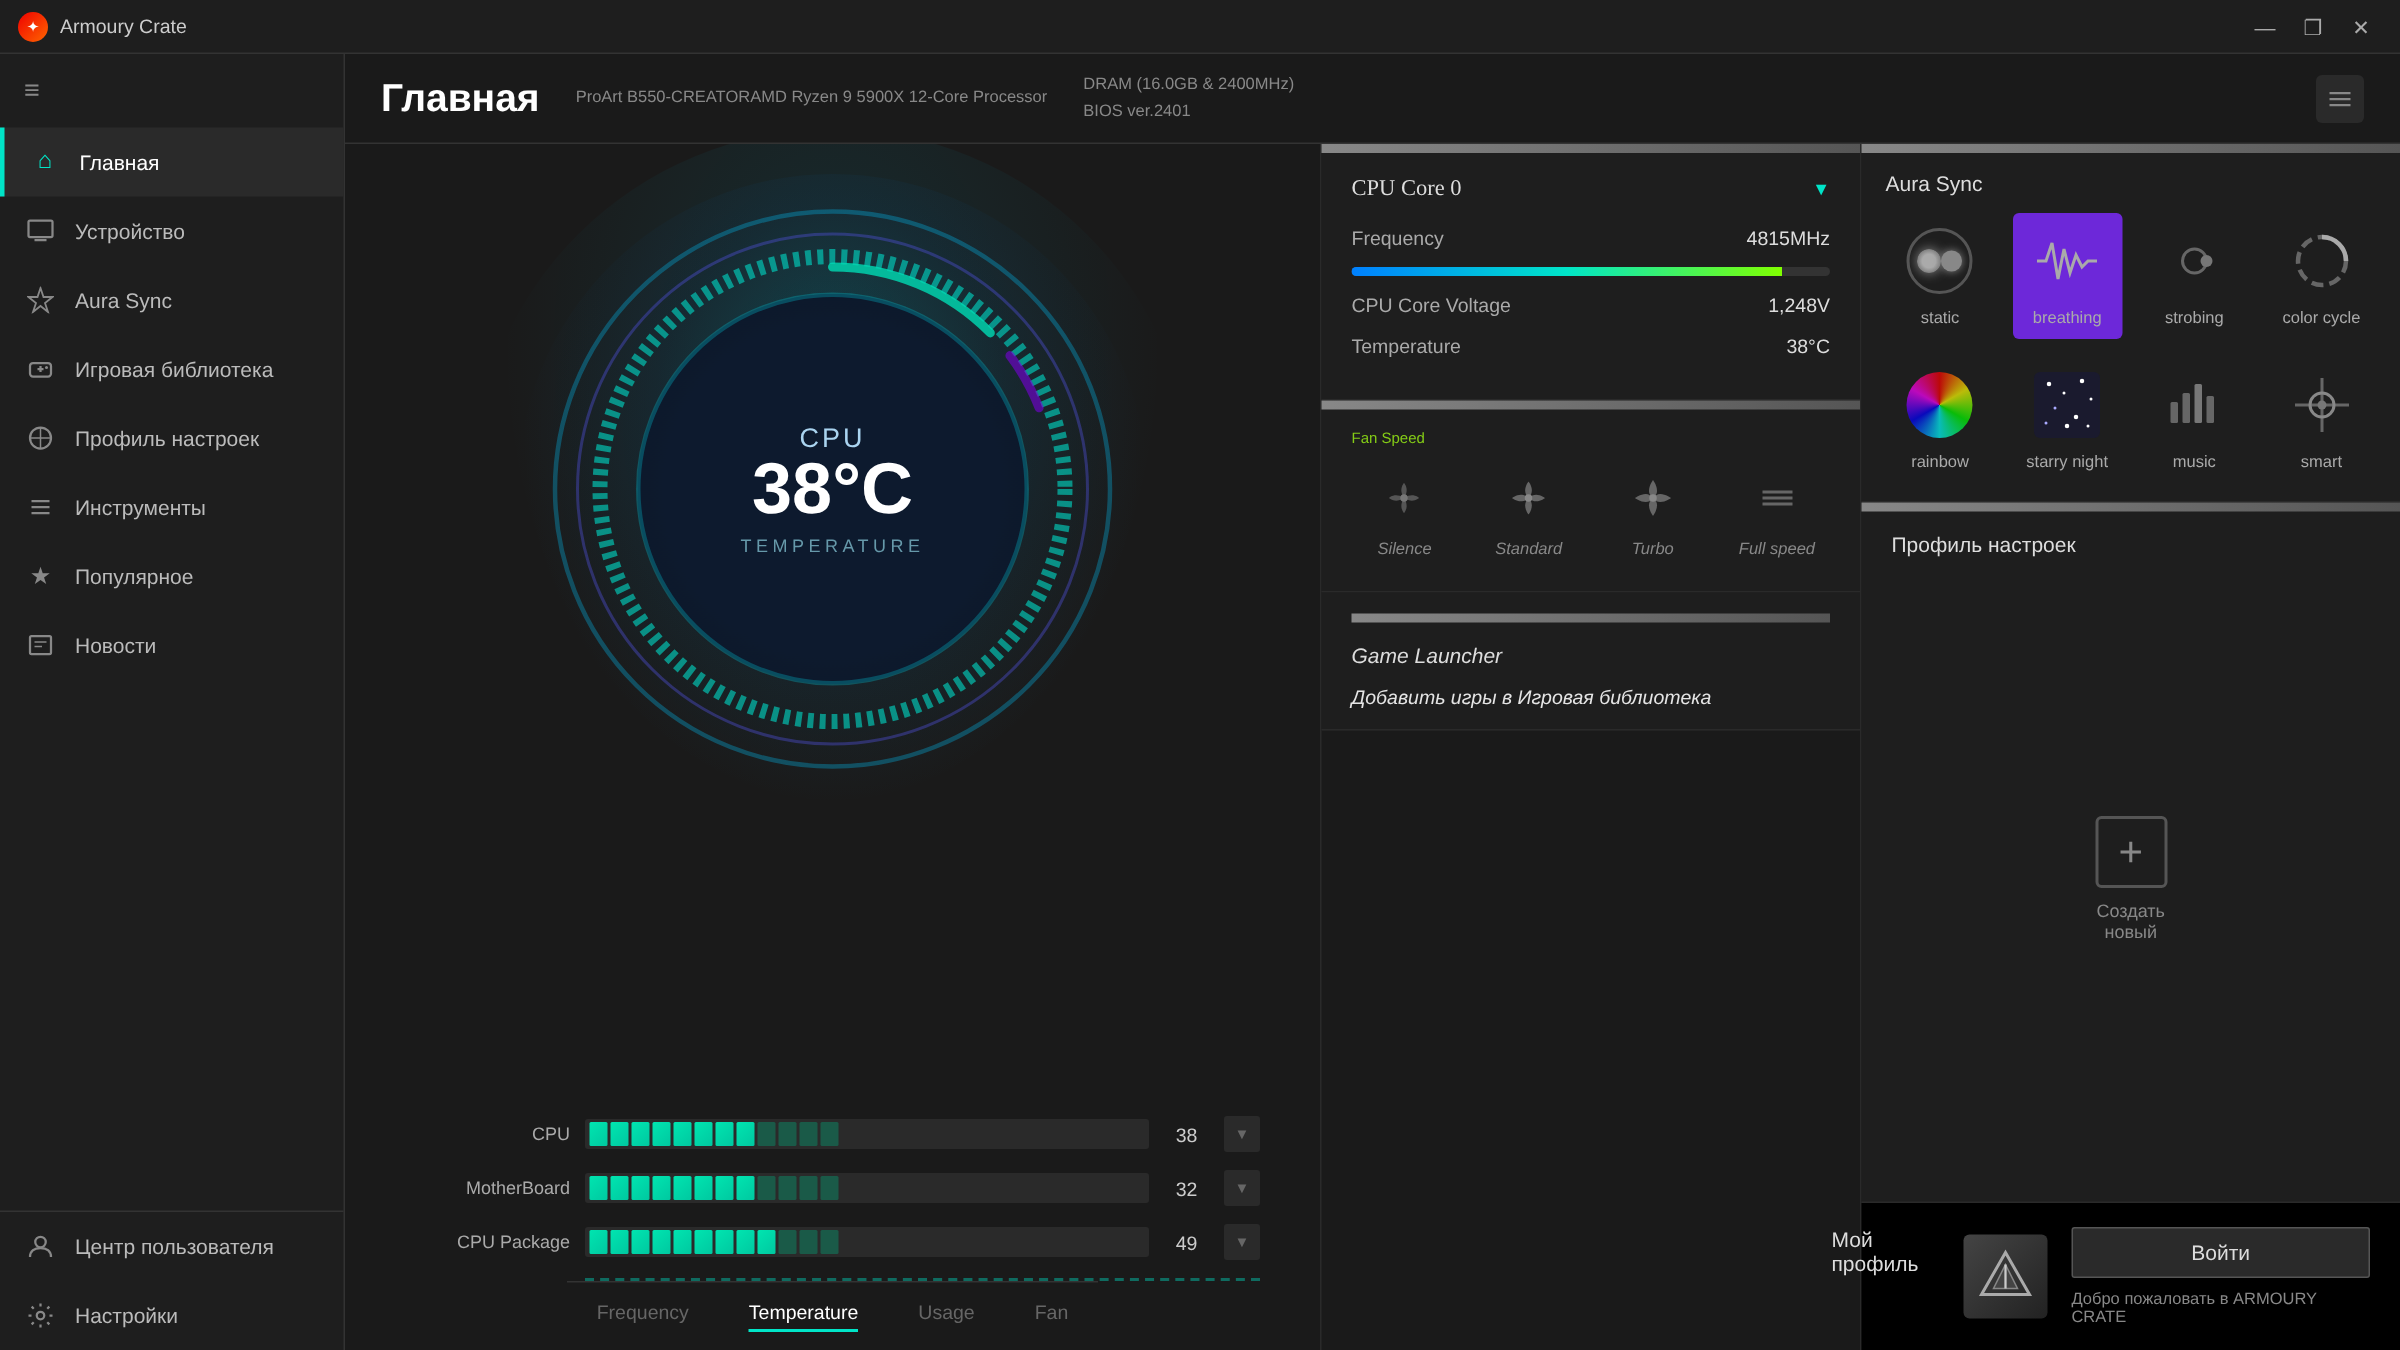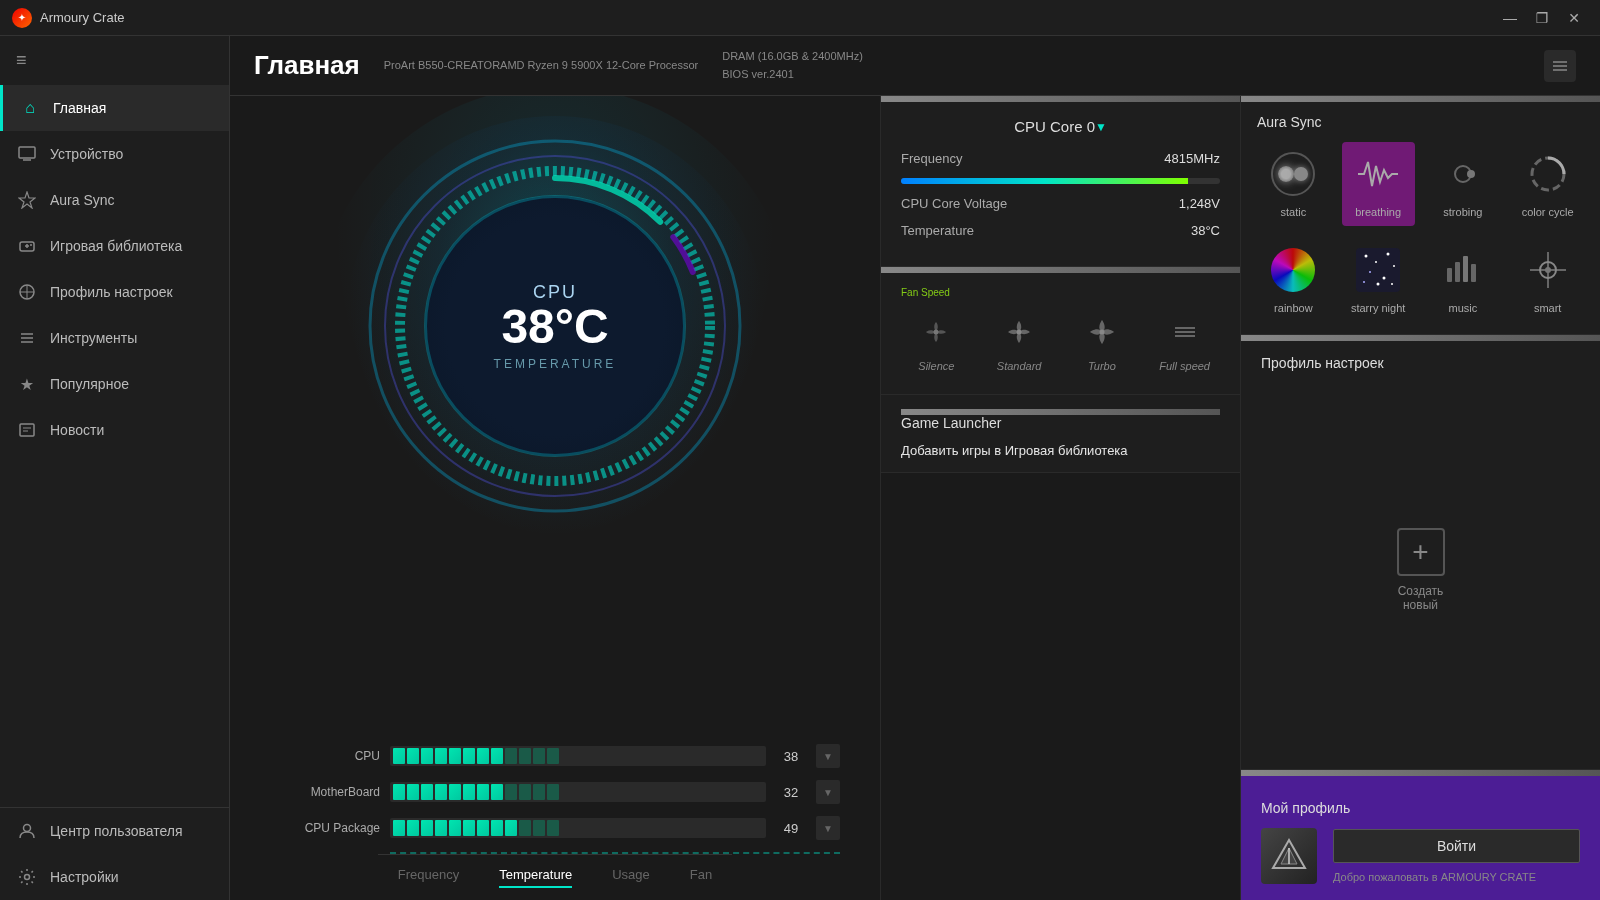--- a/index.html
+++ b/index.html
@@ -298,22 +298,23 @@
       padding: 0;
     }
     .panel-topbar {
       height: 6px;
       background: linear-gradient(90deg, #888 0%, #555 100%);
     }
     .panel-content { padding: 16px 20px; }
     .cpu-core-header {
       display: flex;
       align-items: center;
-      justify-content: center;
+      justify-content: space-between;
       margin-bottom: 16px;
+      font-family: Liberation Serif, serif;
     }
     .cpu-core-title {
       font-size: 15px;
       color: #ddd;
       font-weight: 500;
     }
     .dropdown-arrow {
       color: #00e5c8;
       font-size: 12px;
       cursor: pointer;
@@ -352,21 +353,21 @@
     }
     .aura-item {
       display: flex;
       flex-direction: column;
       align-items: center;
       gap: 8px;
       cursor: pointer;
       padding: 8px 4px;
       border-radius: 4px;
     }
-    .aura-item.selected { background: #701a75; }
+    .aura-item.selected { background: #6d28d9; }
     .aura-icon {
       width: 48px; height: 48px;
       display: flex; align-items: center; justify-content: center;
       font-size: 24px;
     }
     .aura-label { font-size: 11px; color: #aaa; }
     .aura-section-title {
       font-size: 14px;
       color: #ddd;
       padding: 12px 16px 0;
@@ -449,25 +450,24 @@
       border: 2px solid #555;
       border-radius: 4px;
       display: flex; align-items: center; justify-content: center;
       font-size: 28px;
       color: #888;
     }
     .create-label { font-size: 12px; color: #888; text-align: center; }
 
     
     .profile-panel {
-      background: #4c1d95;
+      background: #000000;
       padding: 16px 20px;
       display: flex;
-      flex-direction: column;
-      gap: 12px;
+      flex-direction: row;
     }
     .profile-title { font-size: 14px; color: #ddd; font-weight: 500; }
     .profile-row {
       display: flex;
       align-items: center;
       gap: 16px;
     }
     .profile-logo {
       width: 56px; height: 56px;
       background: linear-gradient(135deg, #444, #222);
@@ -825,21 +825,21 @@
                     <line x1="4" y1="18" x2="24" y2="18" stroke="#666" stroke-width="2"></line>
                   </svg>
               </div>
               <span class="fan-label">Full speed</span>
             </div>
           </div>
         </div>
 
         <div class="game-panel">
           <div class="panel-topbar"></div>
-          <div style="">
+          <div style="padding-top: 14px; font-style: italic;">
             <div class="game-title">Game Launcher</div>
             <div class="game-add-text">Добавить игры в Игровая библиотека</div>
           </div>
         </div>
       </div>
 
       <div class="right-column">
 
         <div class="aura-panel">
           <div class="panel-topbar"></div>

